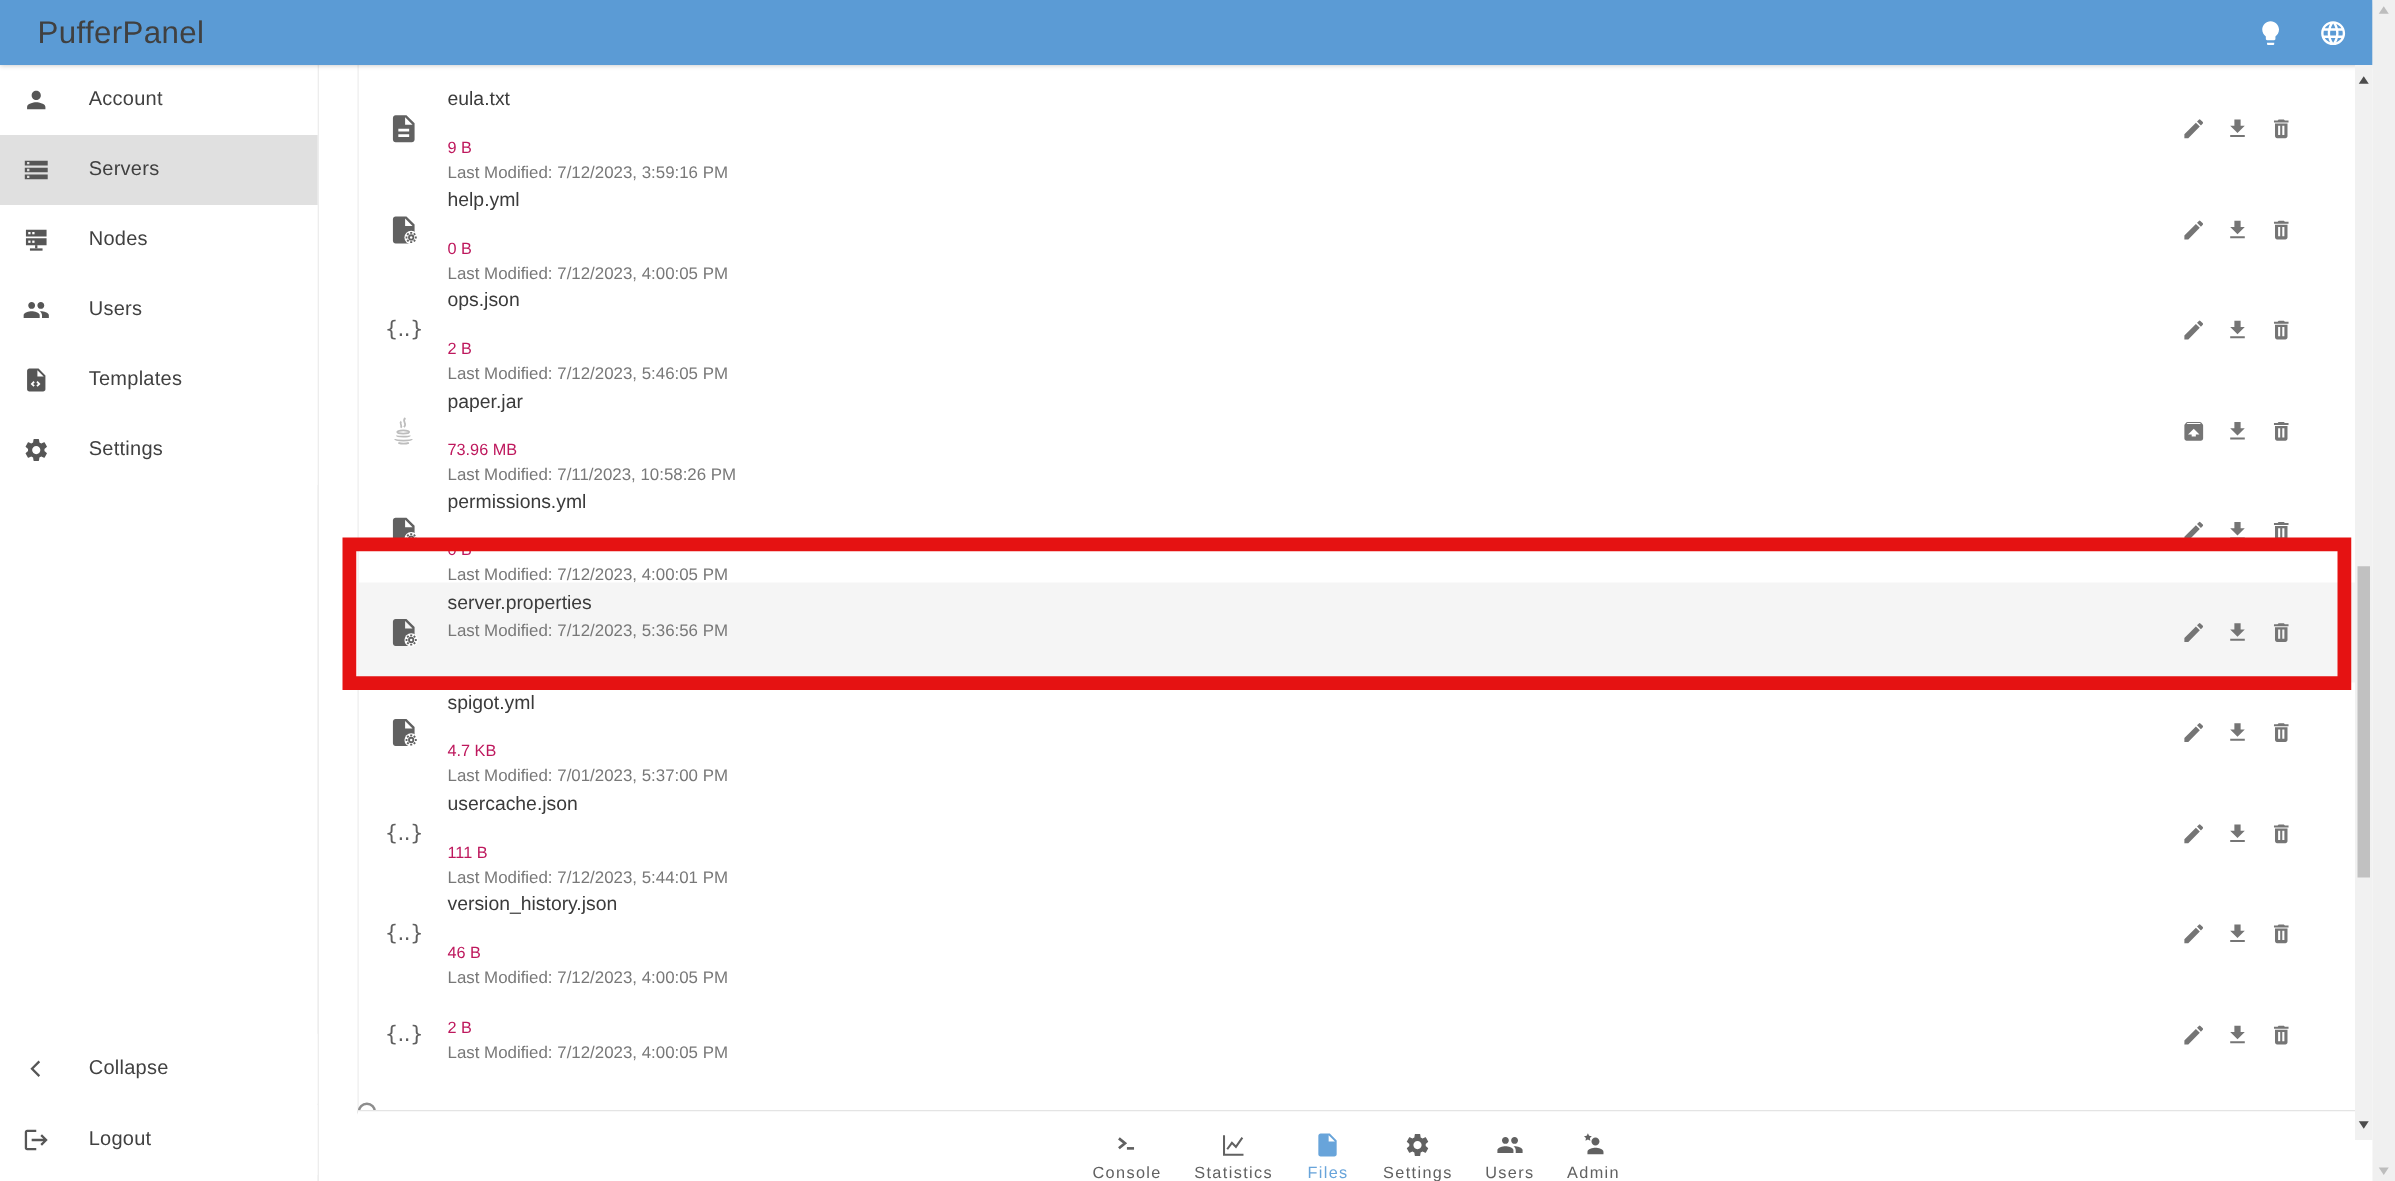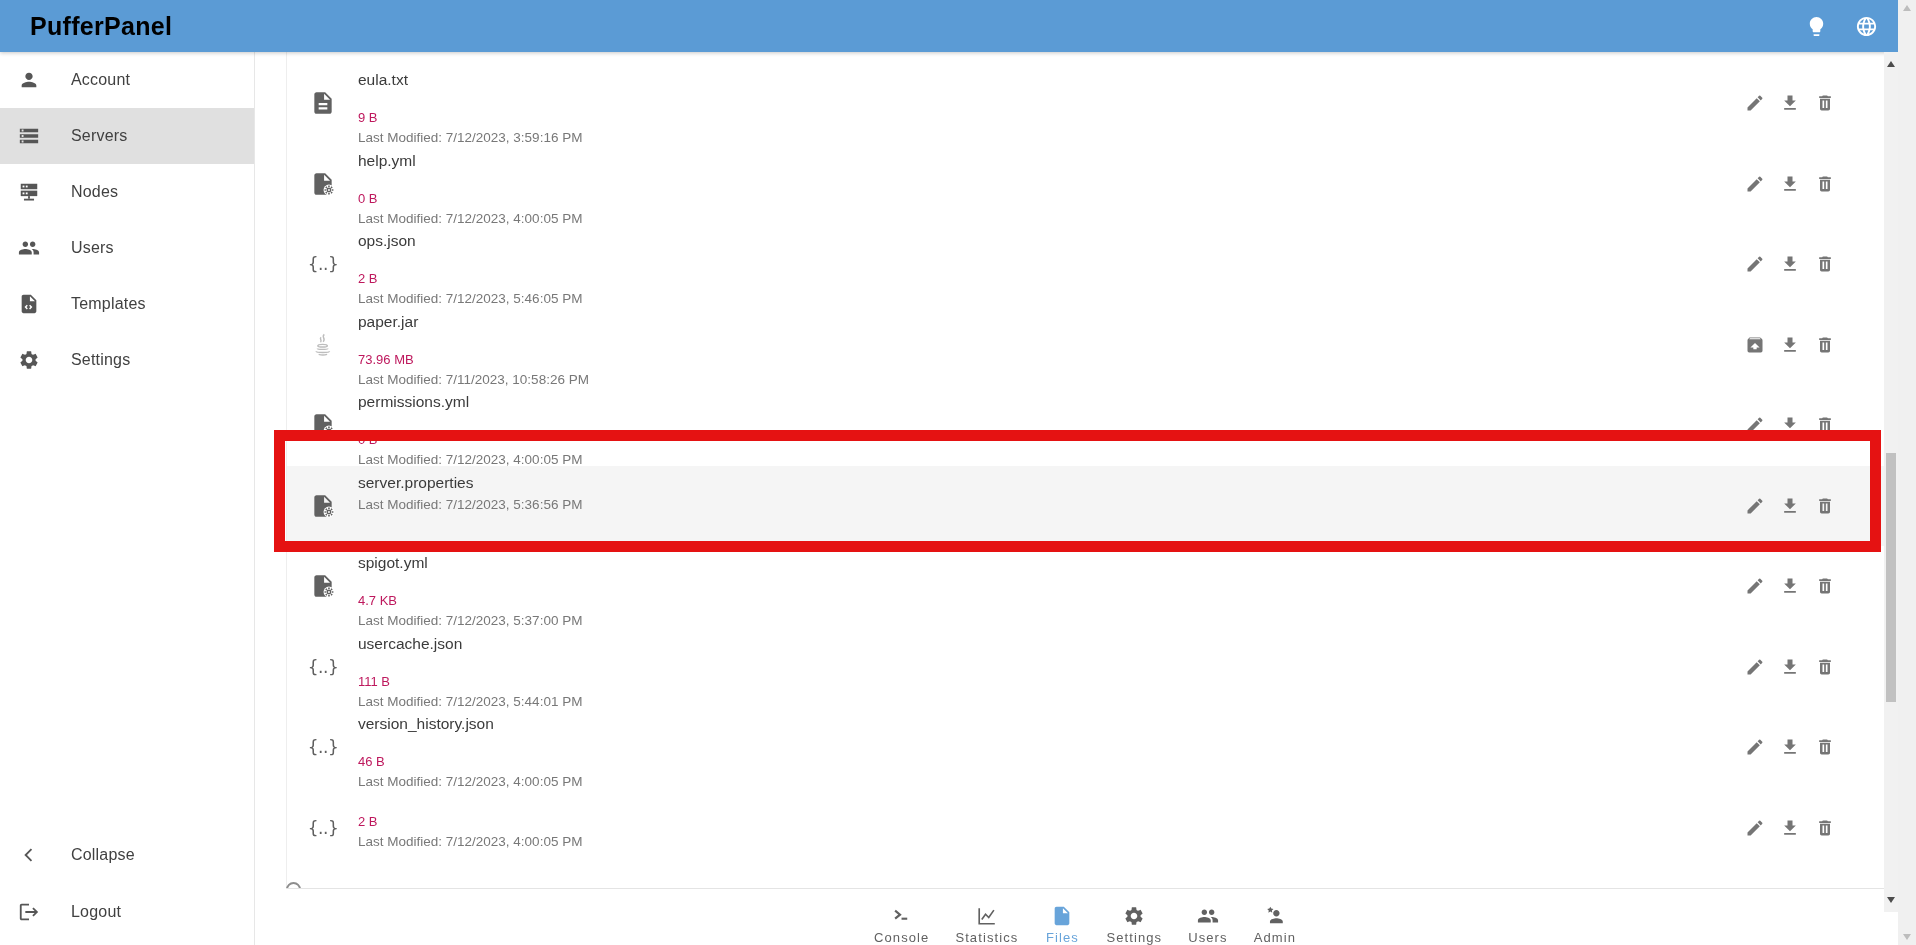--- a/index.html
+++ b/index.html
@@ -3,21 +3,21 @@
 <meta charset="utf-8">
 <style>
   html,body{margin:0;padding:0}
   body{width:1916px;height:945px;overflow:hidden;position:relative;background:#fff;
        font-family:"Liberation Sans",sans-serif;-webkit-font-smoothing:antialiased}
   .sprite{position:absolute;width:0;height:0;overflow:hidden}
 
   
   .header{position:absolute;left:0;top:0;width:1898px;height:52px;background:var(--header-bg,#5b9bd5);
           display:flex;align-items:center;box-shadow:0 1px 4px rgba(0,0,0,.22);z-index:10}
-  .app-title{color:#000000;font-size:25px;font-weight:700;margin-left:30px;letter-spacing:.3px}
+  .app-title{color:#404040;font-size:25px;font-weight:400;margin-left:30px;letter-spacing:.3px}
   .hactions{margin-left:auto;display:flex;align-items:center;gap:18px;padding-right:16px}
   .hbtn{background:none;border:none;width:32px;height:34px;display:flex;align-items:center;
         justify-content:center;cursor:pointer;padding:0;color:#fff}
   .hbtn svg{width:23px;height:23px;fill:currentColor}
 
   
   .sidebar{position:absolute;left:0;top:52px;width:255px;height:893px;background:#fff;
            border-right:1px solid #e7e7e7;box-sizing:border-box;z-index:5}
   .side-item{height:56px;display:flex;align-items:center;padding-left:18px;cursor:pointer;background:#fff}
   .side-item.sel{background:var(--selected-bg,#e0e0e0)}
@@ -414,21 +414,21 @@
   </div>
     <div class="frow">
     <div class="ficon">
         <svg viewBox="0 0 24 24" class="fsvg">
           <use href="#i-file-cog"></use>
         </svg>
       </div>
     <div class="ftext">
       <div class="fname">spigot.yml</div>
       <div class="fsize">4.7 KB</div>
-      <div class="fmod">Last Modified: 7/12/2023, 5:37:00 PM</div>
+      <div class="fmod">Last Modified: 7/01/2023, 5:37:00 PM</div>
     </div>
     <div class="factions">
         <button class="abtn">
           <svg viewBox="0 0 24 24">
             <use href="#i-edit"></use>
           </svg>
         </button>
         <button class="abtn">
           <svg viewBox="0 0 24 24">
             <use href="#i-download"></use>

